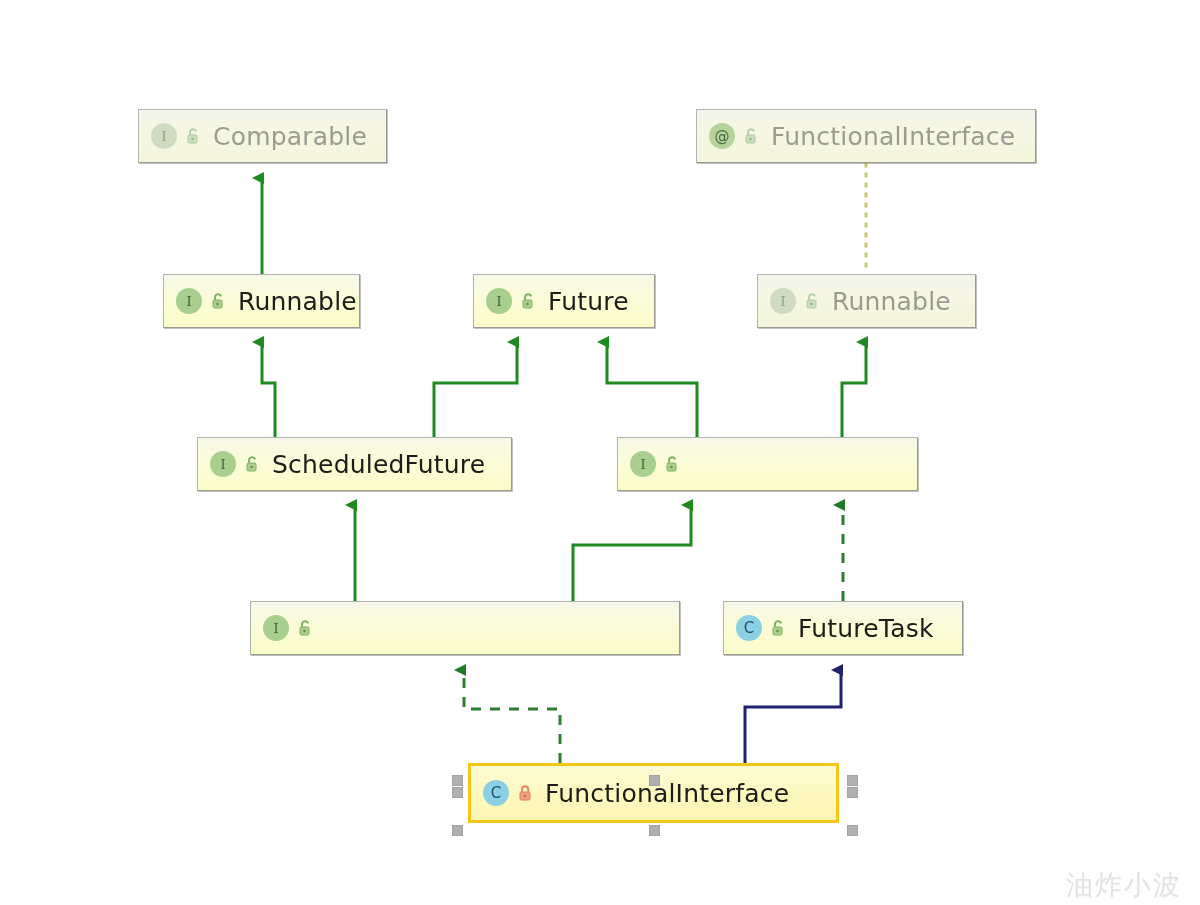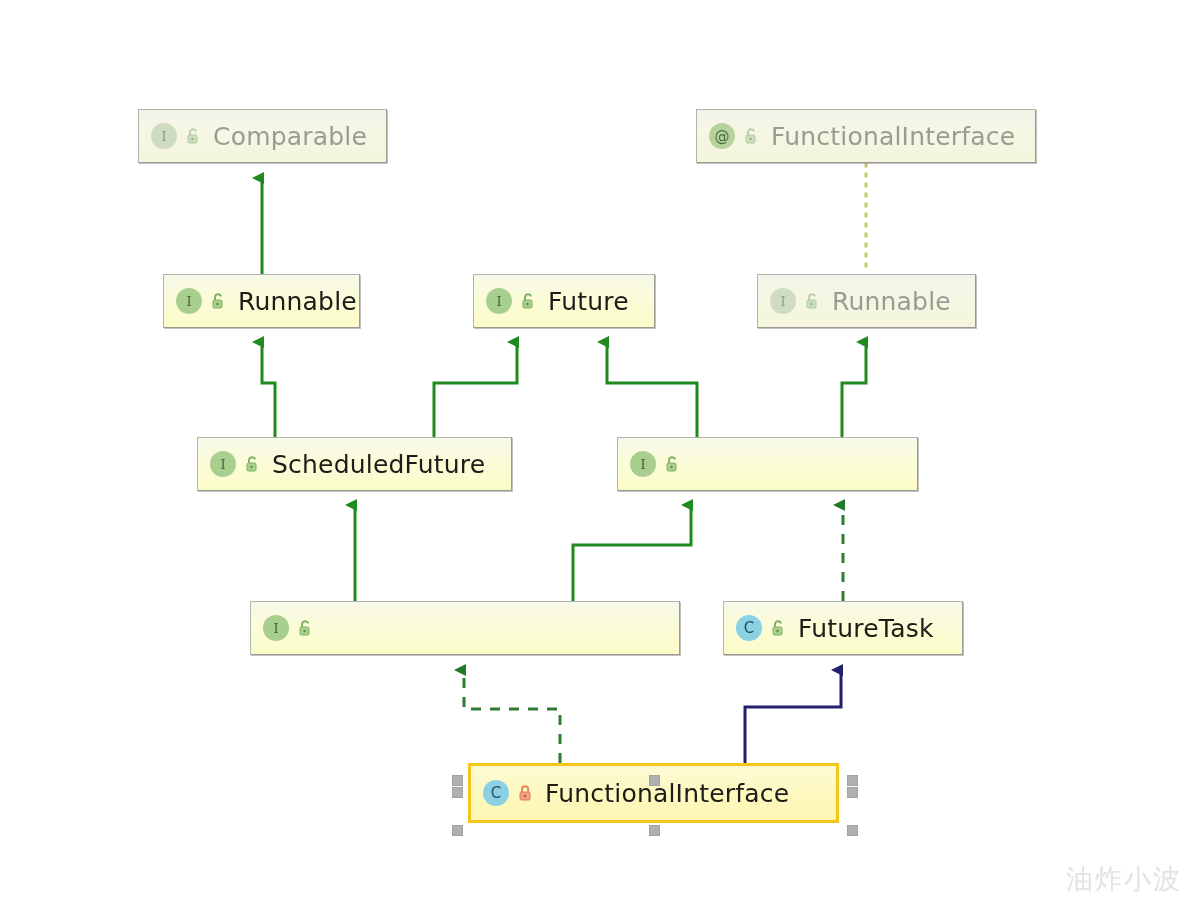--- a/index.html
+++ b/index.html
@@ -102,21 +102,21 @@
     position: absolute;
     width: 11px;
     height: 11px;
     background: #b0b0b0;
     border: 1px solid #a2a2a2;
     box-sizing: border-box;
   }
   .watermark {
     position: absolute;
     right: 18px;
-    bottom: 8px;
+    bottom: 2px;
     font-size: 27px;
     color: #e3e3e3;
     font-family: "DejaVu Sans", sans-serif;
     letter-spacing: 2px;
     text-shadow: 0 1px 0 #f7f7f7;
     user-select: none;
   }
 </style>
 </head>
 <body>

